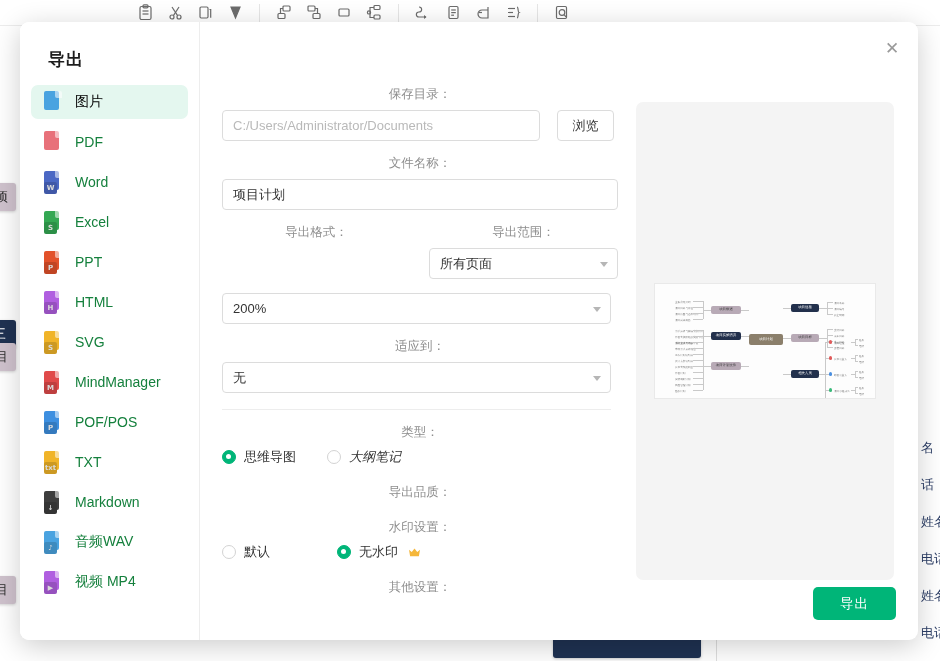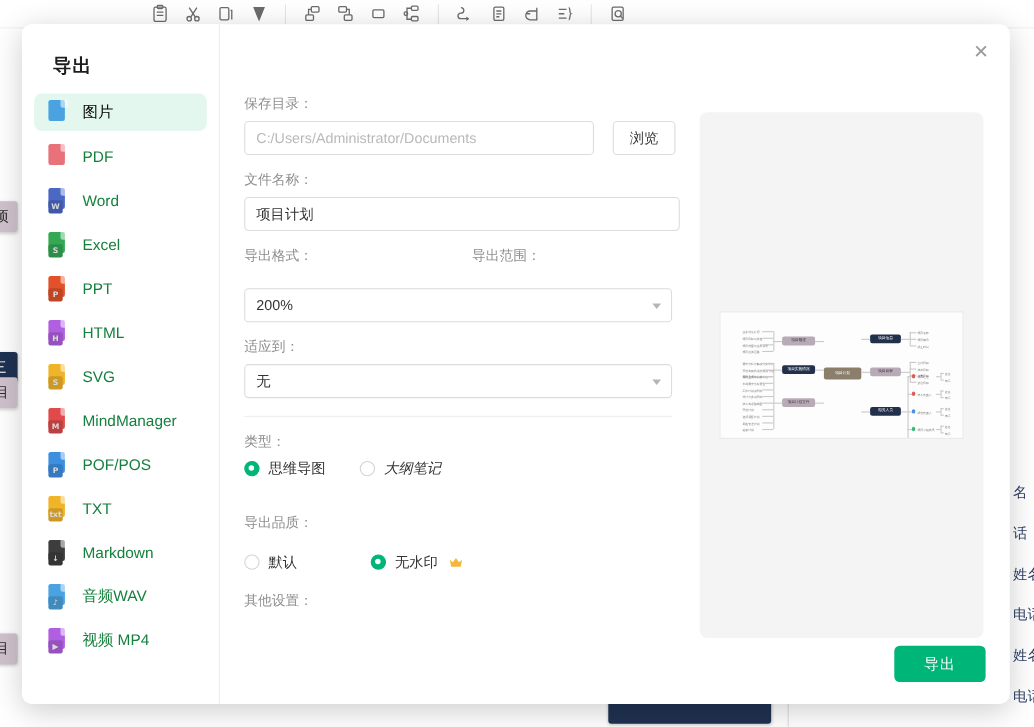--- a/index.html
+++ b/index.html
@@ -80,21 +80,21 @@
   .fico .badge {
     position: absolute; left: 0px; bottom: 0px; width: 13px; height: 12px; border-radius: 2px;
     color: #fff; font-size: 7px; font-weight: bold; line-height: 12px; text-align: center;
     font-family: "DejaVu Sans", sans-serif;
   }
 
   
   .main { flex: 1; position: relative; padding: 64px 0 0 0; display: flex; }
   .form-col { width: 418px; padding-left: 22px; flex: none; }
   .fld-label { font-size: 12.5px; color: #8e8e8e; margin-bottom: 7px; }
-  .row { margin-bottom: 14px; }
+  .row { margin-bottom: 14px; text-align: center; }
 
   .inp {
     height: 31px; border: 1px solid #dcdcdc; border-radius: 4px; background: #fff;
     font-size: 13px; color: #333; padding: 0 10px; display: flex; align-items: center;
     width: 100%;
   }
   .inp.ph { color: #b9b9b9; }
   .dir-row { display: flex; gap: 17px; align-items: center; }
   .dir-row .inp { width: 318px; }
   .browse {
@@ -419,20 +419,24 @@
           <div class="fld-label">文件名称：</div>
           <div class="inp">项目计划</div>
         </div>
 
         <div class="row two-col">
           <div>
             <div class="fld-label">导出格式：</div>
           </div>
           <div>
             <div class="fld-label">导出范围：</div>
+            <div class="sel">
+              <span>所有页面</span>
+              <span class="caret"></span>
+            </div>
           </div>
         </div>
 
         <div class="row">
           <div class="sel" style="width:389px">
             <span>200%</span>
             <span class="caret"></span>
           </div>
         </div>
 
@@ -453,25 +457,26 @@
                 <span class="radio on"></span>
                 <span>思维导图</span>
               </div>
               <div class="opt" style="width: 120px; font-style: italic;">
                 <span class="radio"></span>
                 <span>大纲笔记</span>
               </div>
             </div>
         </div>
 
-        <div class="row" style="margin-top:32px">
+        <div class="row" style="margin-top:18px">
           <div class="fld-label">导出品质：</div>
         </div>
 
         <div class="row" style="margin-top:18px">
+          <div class="fld-label">水印设置：</div>
           <div class="opt-row" id="watermark-opts">
               <div class="opt" style="width: 115px;">
                 <span class="radio"></span>
                 <span>默认</span>
               </div>
               <div class="opt" style="width: 130px;">
                 <span class="radio on"></span>
                 <span>无水印</span>
                 <svg class="crown" viewBox="0 0 14 12">
                   <path d="M1 3l3 2.5L7 1.5l3 4L13 3l-1.2 7H2.2z" fill="#f5b73b"></path>

